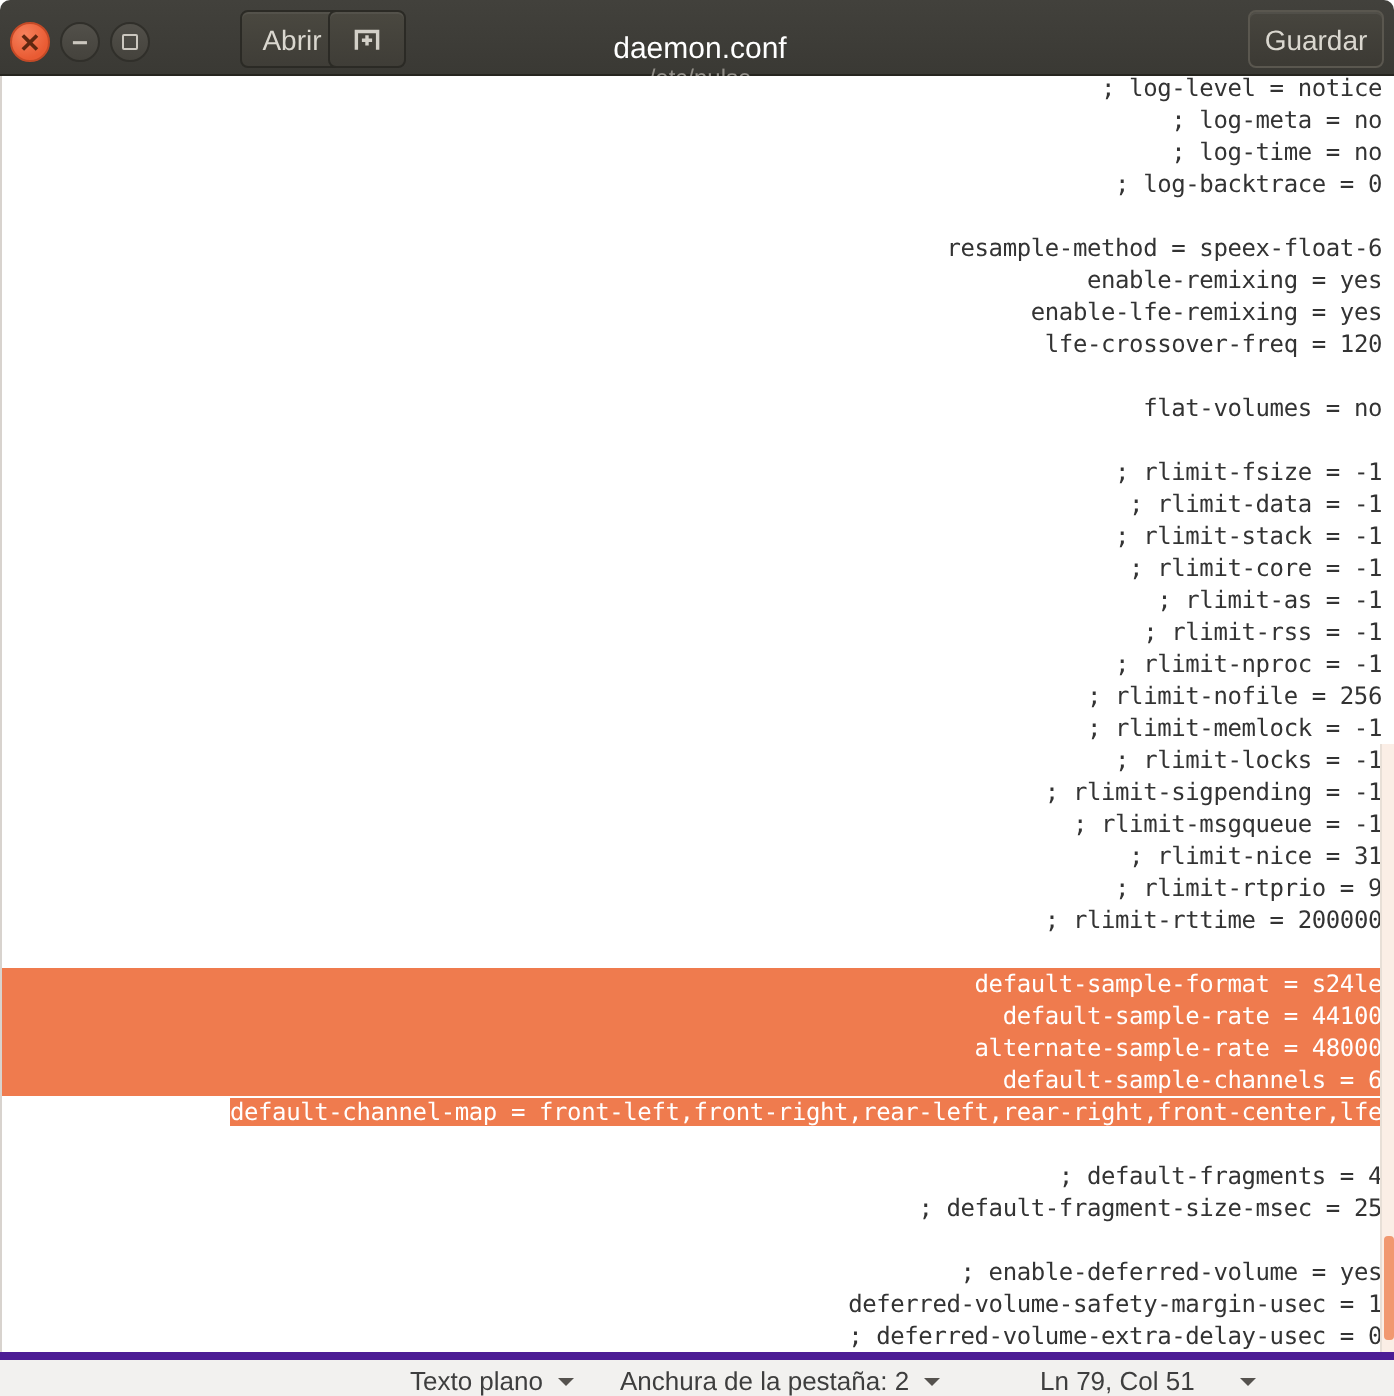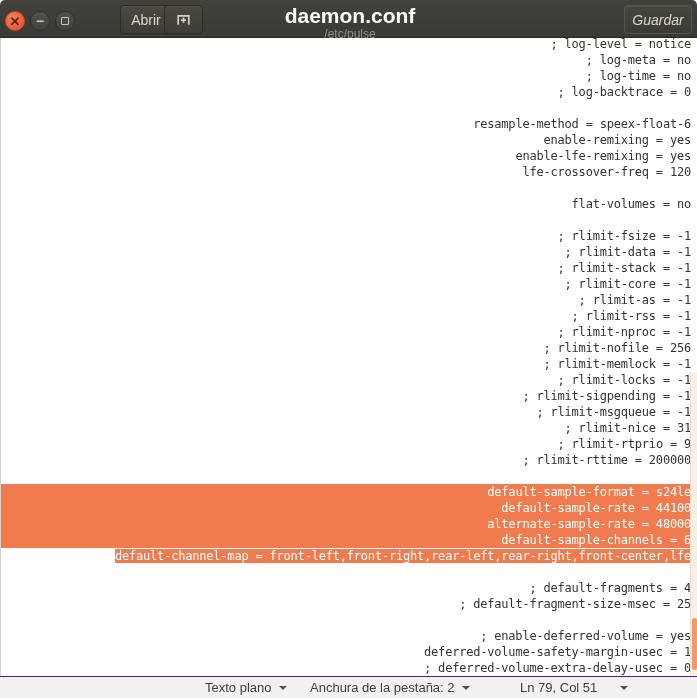--- a/index.html
+++ b/index.html
@@ -30,25 +30,25 @@
   .hbtn {
     position:absolute; top:5px; height:29px;
     display:inline-flex; align-items:center; justify-content:center; gap:6px;
     background:linear-gradient(to bottom,#4a4840,#3f3d37);
     border:1px solid #2b2a25; border-radius:4px;
     box-shadow:inset 0 1px 0 rgba(255,255,255,.06);
     color:#dad7cf; font-size:14px; cursor:default;
   }
   .open-btn  { left:88px;  width:68px;margin-left:32px; }
   .newdoc-btn{ left:164px; width:39px; }
-  .save-btn  { left:624px; width:68px; border-color:#5a574f; background:linear-gradient(to bottom,#47453e,#3c3a34);font-style:italic; }
+  .save-btn  { left:624px; width:68px; border-color:#5a574f; background:linear-gradient(to bottom,#47453e,#3c3a34); }
   .caret-down { display:inline-block; width:0; height:0; border-left:5px solid transparent; border-right:5px solid transparent; border-top:5px solid #c9c5bd; }
 
   .titles { position:absolute; top:0; left:200px; width:300px; height:38px; text-align:center; }
-  .title   { margin-top:4px; color:var(--titlebar_text,#ffffff); font-size:21px; font-weight:bold; }
+  .title   { margin-top:16px; color:var(--titlebar_text,#ffffff); font-size:15px; font-weight:normal; }
   .subtitle{ color:var(--subtitle_text,#928f89); font-size:12px; line-height:12px; }
 
   
   .editor {
     position:absolute; top:38px; left:0; width:697px; height:638px;
     background:var(--editor_bg,#ffffff); overflow:hidden;
     border-left:1px solid #d8d3ce;
   }
   .lines {
     position:absolute; top:-2px; left:0; width:690px;
@@ -67,21 +67,21 @@
     background:var(--scrollbar_track,#fbeee6); border-left:1px solid #e8dfd7;
   }
   .scroll-thumb {
     position:absolute; right:0; top:246px; width:5px; height:52px;
     background:var(--scrollbar_thumb,#f19870); border-radius:2px;
   }
 
   
   .statusbar {
     position:absolute; left:0; bottom:0; width:697px; height:22px;
-    background:var(--statusbar_bg,#f2f1ef); border-top:1px solid #4c1d95;
+    background:var(--statusbar_bg,#f2f1ef); border-top:4px solid #4c1d95;
     font-size:13px; color:#3e3e3e;
   }
   .sb-item { position:absolute; top:0; height:21px; display:inline-flex; align-items:center; gap:7px; cursor:default; }
   .sb-caret { display:inline-block; width:0; height:0; border-left:4px solid transparent; border-right:4px solid transparent; border-top:4px solid #55524e; }
   .sb-lang   { left:205px; }
   .sb-tab    { left:310px; }
   .sb-pos    { left:520px; }
   .sb-caret-only { left:620px; }
   .sb-ins    { left:696px; }
 </style>

